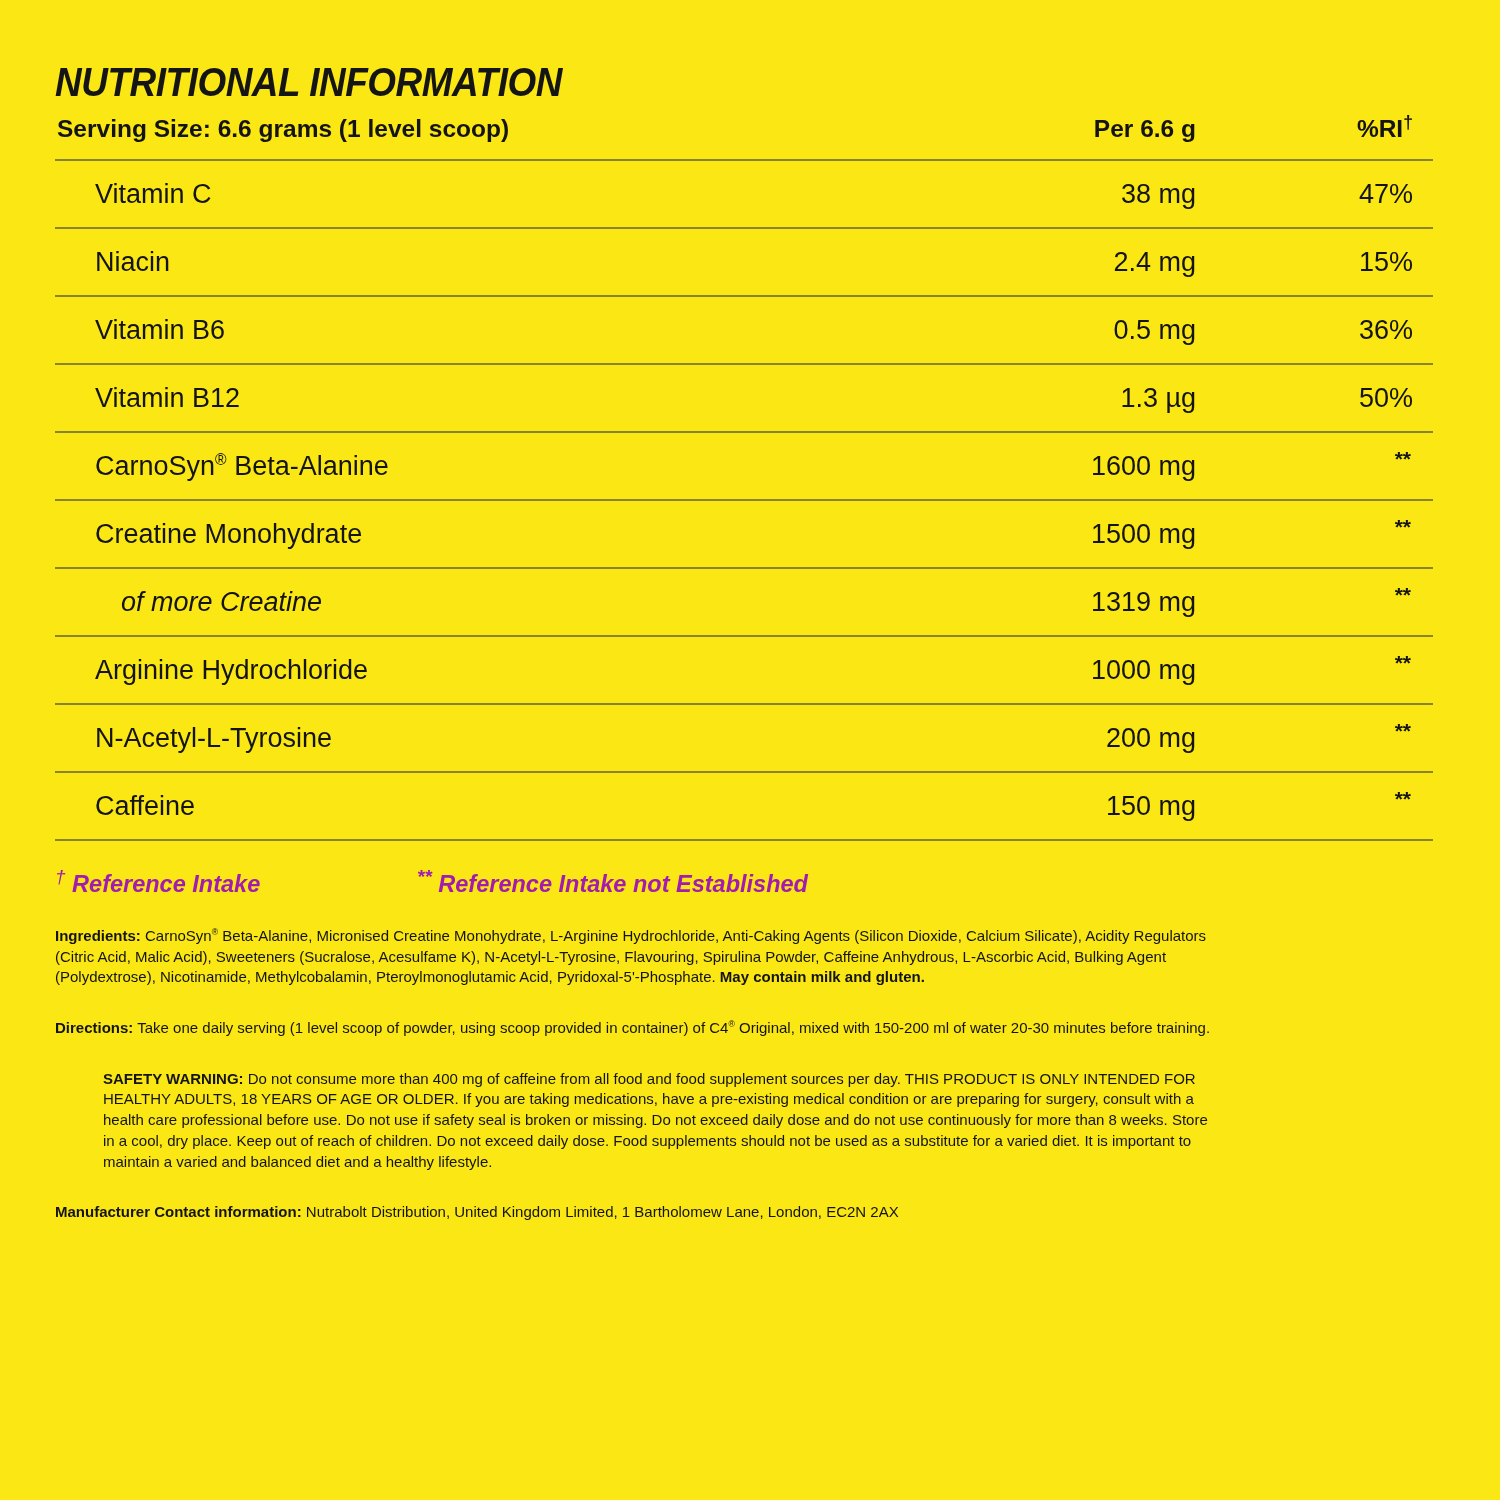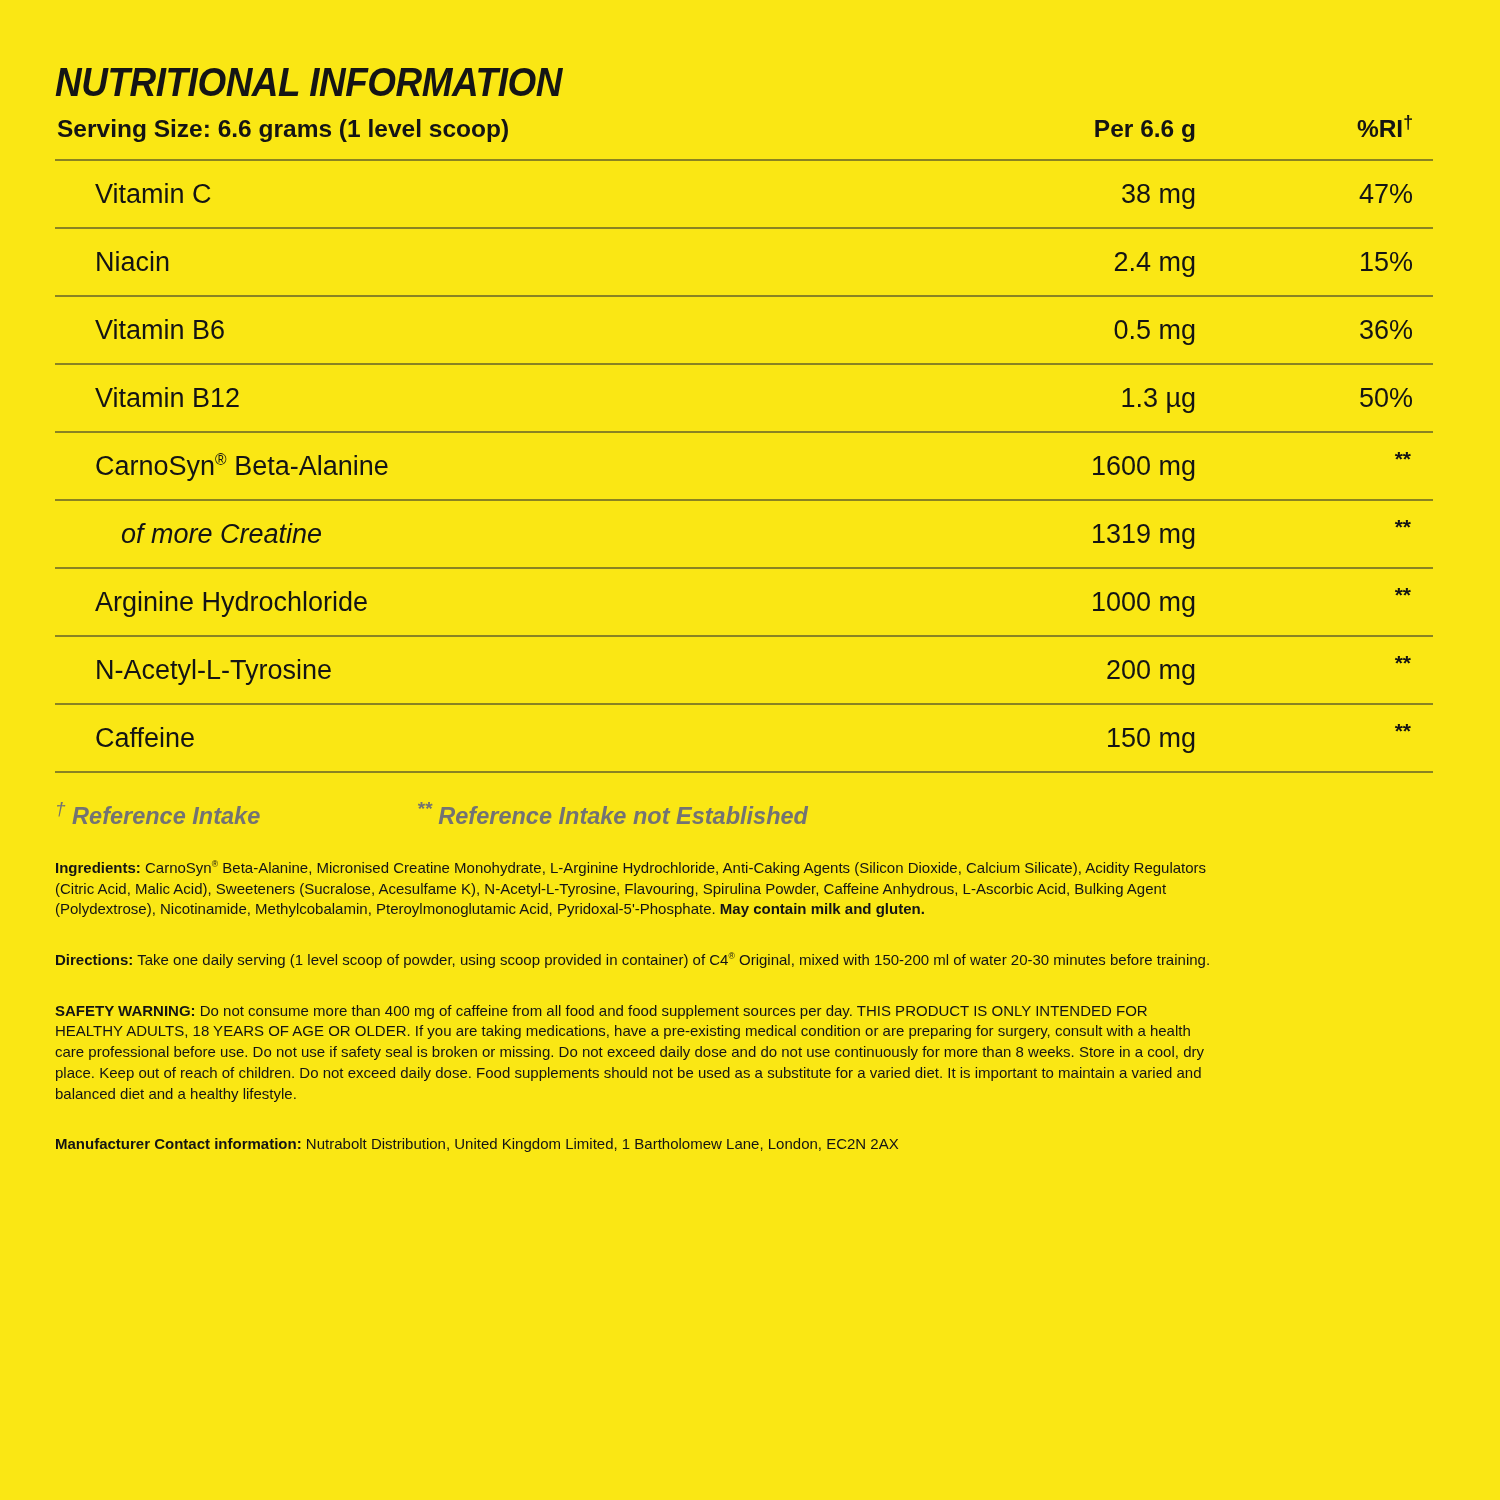--- a/index.html
+++ b/index.html
@@ -105,21 +105,21 @@
     line-height: 0;
   }
 
   
   .footnotes {
     margin-top: 30px;
     font-size: 23.5px;
     font-weight: 700;
     font-style: italic;
     display: flex;
-    color: #737373;
+    color: #a21caf;
   }
   .footnotes .fn1 { width: 362px; }
   .footnotes .fn-dag {
     font-style: italic;
     font-weight: 400;
     font-size: 19px;
     vertical-align: super;
     line-height: 0;
   }
   .footnotes .fn-stars {
@@ -133,21 +133,21 @@
     font-size: 15px;
     line-height: 1.38;
     margin-top: 28px;
     color: #141414;
     max-width: 1378px;
     text-align: left;
   }
   .para .lead { font-weight: 700; }
   .para .bold { font-weight: 700; }
   .para-directions { margin-top: 30px; }
-  .para-safety    { margin-top: 30px; }
+  .para-safety    { margin-top: 30px; margin-left: 48px; }
   .para-manu      { margin-top: 30px; }
 </style>
 </head>
 <body>
 
 <div class="page">
 
   <h1 class="title">NUTRITIONAL INFORMATION</h1>
 
   <table class="nut-table">
@@ -183,20 +183,25 @@
           <td class="name"><span>Vitamin B12</span></td>
           <td class="per">1.3 µg</td>
           <td class="ri">50%</td>
         </tr>
         <tr>
           <td class="name"><span>CarnoSyn</span><sup class="reg">®</sup><span> Beta-Alanine</span></td>
           <td class="per">1600 mg</td>
           <td class="ri stars"><span class="stars-inner">**</span></td>
         </tr>
         <tr>
+          <td class="name"><span>Creatine Monohydrate</span></td>
+          <td class="per">1500 mg</td>
+          <td class="ri stars"><span class="stars-inner">**</span></td>
+        </tr>
+        <tr>
           <td class="name sub"><span>of more Creatine</span></td>
           <td class="per">1319 mg</td>
           <td class="ri stars"><span class="stars-inner">**</span></td>
         </tr>
         <tr>
           <td class="name"><span>Arginine Hydrochloride</span></td>
           <td class="per">1000 mg</td>
           <td class="ri stars"><span class="stars-inner">**</span></td>
         </tr>
         <tr>

